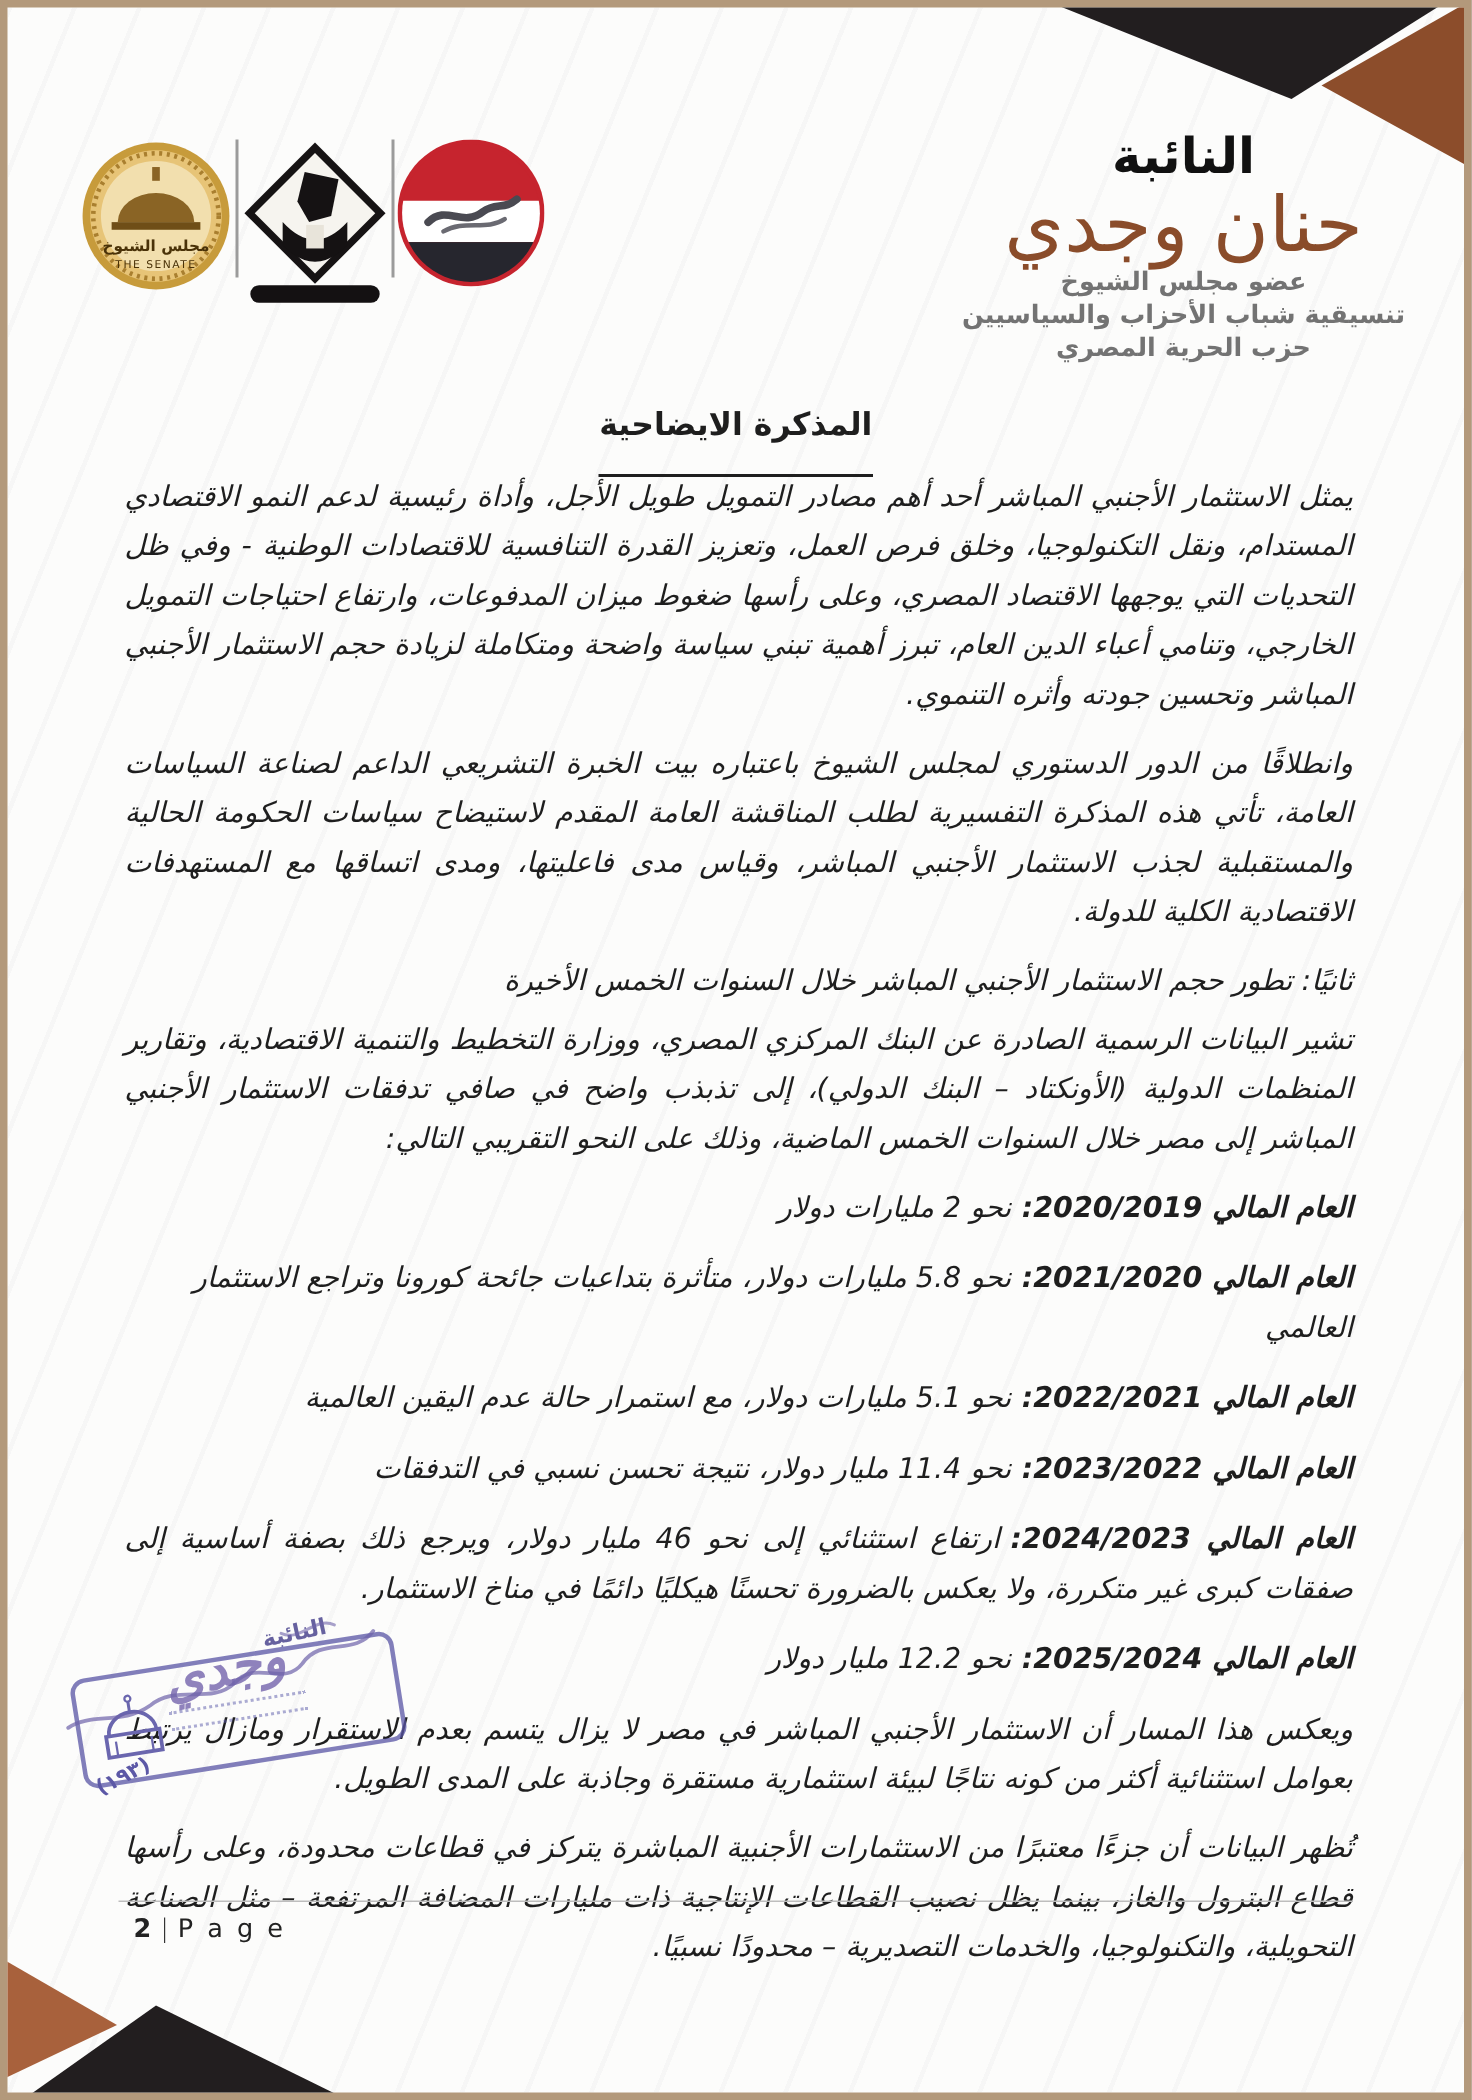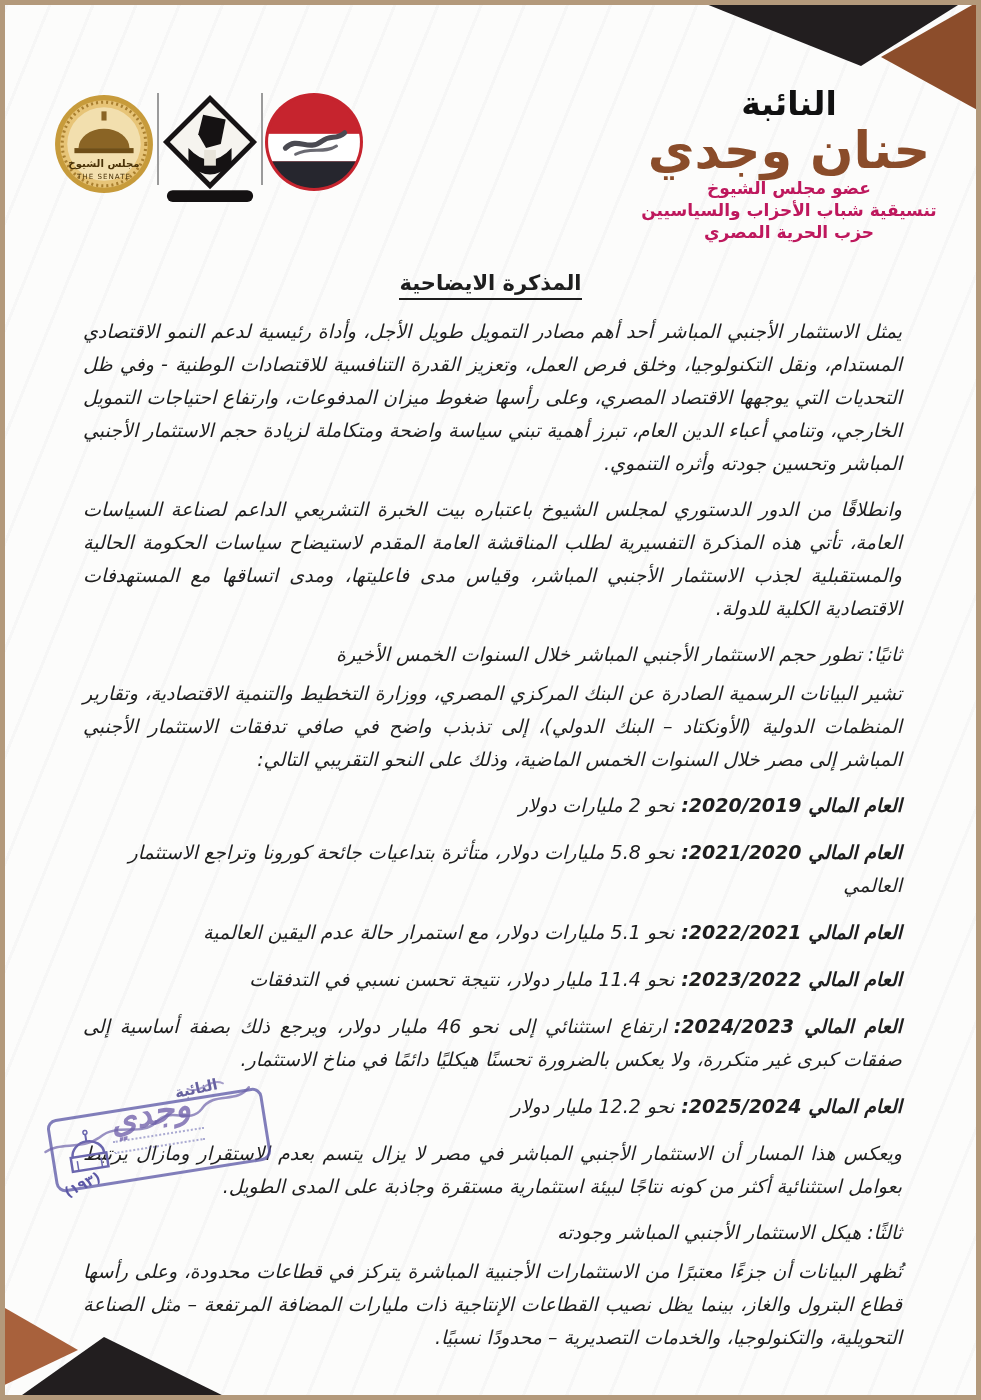--- a/index.html
+++ b/index.html
@@ -14,28 +14,28 @@
   }
   
   .corner{position:absolute;pointer-events:none;}
   .corner-tr{top:-5px;right:-5px;}
   .corner-bl{bottom:-5px;left:-5px;}
   
   .logos{position:absolute;left:48px;top:88px;height:104px;display:flex;align-items:flex-start;gap:2px;}
   .logo-divider{width:2px;height:92px;background:#9b9b9b;}
   .namecard{position:absolute;right:12px;top:82px;width:350px;text-align:center;direction:rtl;}
   .namecard .prefix{font-size:33px;font-weight:bold;line-height:1.05;color:#111;}
-  .namecard .big-name{font-size:51px;font-weight:bold;line-height:1.05;color:#8a4c2a;margin-top:2px;}
-  .namecard .sub{font-size:17px;font-weight:bold;line-height:21px;color:#be185d;margin-top:1px;}
+  .namecard .big-name{font-size:51px;font-weight:normal;line-height:1.05;color:#8a4c2a;margin-top:2px;}
+  .namecard .sub{font-size:17px;font-weight:bold;line-height:21px;color:#737373;margin-top:1px;}
   .namecard .sub:first-of-type{margin-top:9px;}
   
   .doc-title{position:absolute;top:266px;left:0;right:0;text-align:center;}
   .doc-title span{
     display:inline-block;font-size:21px;font-weight:bold;direction:rtl;
-    border-bottom:2px solid #1e1e1e;padding-bottom:3px;
+    border-bottom:2px solid #1e1e1e;padding-bottom:21px;
   }
   
   .body{
     position:absolute;top:310px;left:78px;right:74px;direction:rtl;
     font-size:19px;line-height:33px;text-align:justify;font-style:italic;
   }
   .body p{margin:0 0 13px 0;}
   .body .sec-head{margin:0 0 6px 0;text-align:right;}
   ul.years{list-style:none;margin:4px 0 0 0;padding:0;}
   ul.years li{margin:0 0 14px 0;text-align:right;}
@@ -138,21 +138,20 @@
     <p>تشير البيانات الرسمية الصادرة عن البنك المركزي المصري، ووزارة التخطيط والتنمية الاقتصادية، وتقارير المنظمات الدولية (الأونكتاد – البنك الدولي)، إلى تذبذب واضح في صافي تدفقات الاستثمار الأجنبي المباشر إلى مصر خلال السنوات الخمس الماضية، وذلك على النحو التقريبي التالي:</p>
     <ul class="years">
       <li><b class="yr-label">العام المالي 2020/2019:</b><span>نحو 2 مليارات دولار</span></li>
       <li><b class="yr-label">العام المالي 2021/2020:</b><span>نحو 5.8 مليارات دولار، متأثرة بتداعيات جائحة كورونا وتراجع الاستثمار العالمي</span></li>
       <li><b class="yr-label">العام المالي 2022/2021:</b><span>نحو 5.1 مليارات دولار، مع استمرار حالة عدم اليقين العالمية</span></li>
       <li><b class="yr-label">العام المالي 2023/2022:</b><span>نحو 11.4 مليار دولار، نتيجة تحسن نسبي في التدفقات</span></li>
       <li style="text-align:justify"><b class="yr-label">العام المالي 2024/2023:</b><span>ارتفاع استثنائي إلى نحو 46 مليار دولار، ويرجع ذلك بصفة أساسية إلى صفقات كبرى غير متكررة، ولا يعكس بالضرورة تحسنًا هيكليًا دائمًا في مناخ الاستثمار.</span></li>
       <li><b class="yr-label">العام المالي 2025/2024:</b><span>نحو 12.2 مليار دولار</span></li>
     </ul>
     <p>ويعكس هذا المسار أن الاستثمار الأجنبي المباشر في مصر لا يزال يتسم بعدم الاستقرار ومازال يرتبط بعوامل استثنائية أكثر من كونه نتاجًا لبيئة استثمارية مستقرة وجاذبة على المدى الطويل.</p>
-    <p class="sec-head">ثالثًا: هيكل الاستثمار الأجنبي المباشر وجودته</p>
     <p>تُظهر البيانات أن جزءًا معتبرًا من الاستثمارات الأجنبية المباشرة يتركز في قطاعات محدودة، وعلى رأسها قطاع البترول والغاز، بينما يظل نصيب القطاعات الإنتاجية ذات مليارات المضافة المرتفعة – مثل الصناعة التحويلية، والتكنولوجيا، والخدمات التصديرية – محدودًا نسبيًا.</p>
   </div>
 
   <div class="stamp">
     <svg width="52" height="52" viewBox="0 0 52 52">
       <path d="M10 30 a16 14 0 0 1 32 0" fill="none" stroke="#6a66ae" stroke-width="2.5"></path>
       <rect x="8" y="30" width="36" height="14" fill="none" stroke="#6a66ae" stroke-width="2.5"></rect>
       <line x1="26" y1="9" x2="26" y2="16" stroke="#6a66ae" stroke-width="2"></line>
       <circle cx="26" cy="7" r="2" fill="none" stroke="#6a66ae" stroke-width="1.5"></circle>
       <line x1="14" y1="34" x2="14" y2="44" stroke="#6a66ae" stroke-width="1.5"></line>
@@ -164,14 +163,19 @@
     </div>
     <div class="stamp-title">النائبة</div>
     <div class="stamp-name">وجدي</div>
     <div class="stamp-number">(١٩٣)</div>
     <svg class="signature-svg" width="230" height="70" viewBox="0 0 230 70">
       <path d="M215 30 C200 45 180 28 165 44 C150 58 135 36 118 50 C100 62 80 44 60 56 C40 66 20 54 4 62" fill="none" stroke="rgba(110,98,170,.7)" stroke-width="2.5" stroke-linecap="round"></path>
       <path d="M190 22 C178 14 166 30 154 22" fill="none" stroke="rgba(110,98,170,.6)" stroke-width="2" stroke-linecap="round"></path>
     </svg>
   </div>
 
+  <div class="footer">
+    <div class="footer-text">
+      <span class="num">2</span><span class="sep">|</span><span class="lbl">P a g e</span>
+    </div>
+  </div>
 
 </div>
 
 </body></html>

